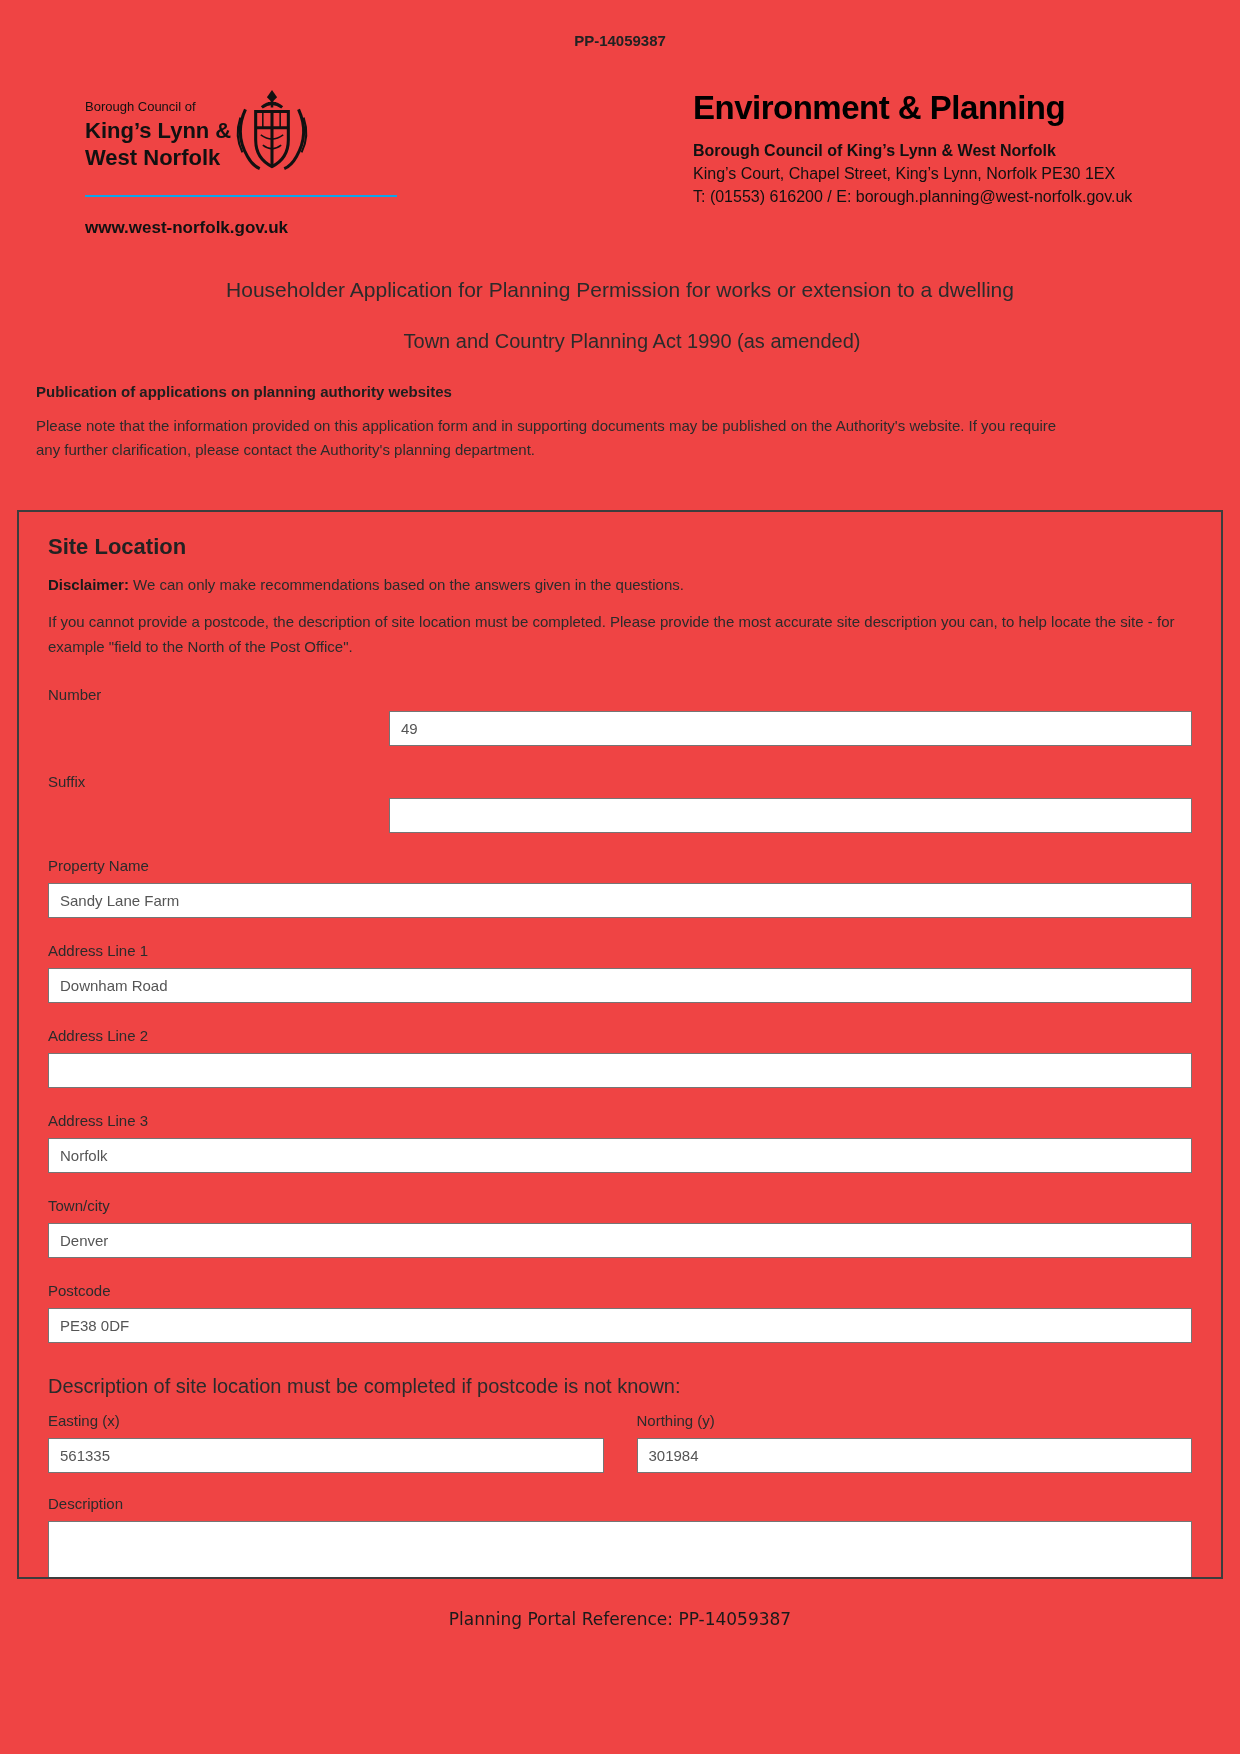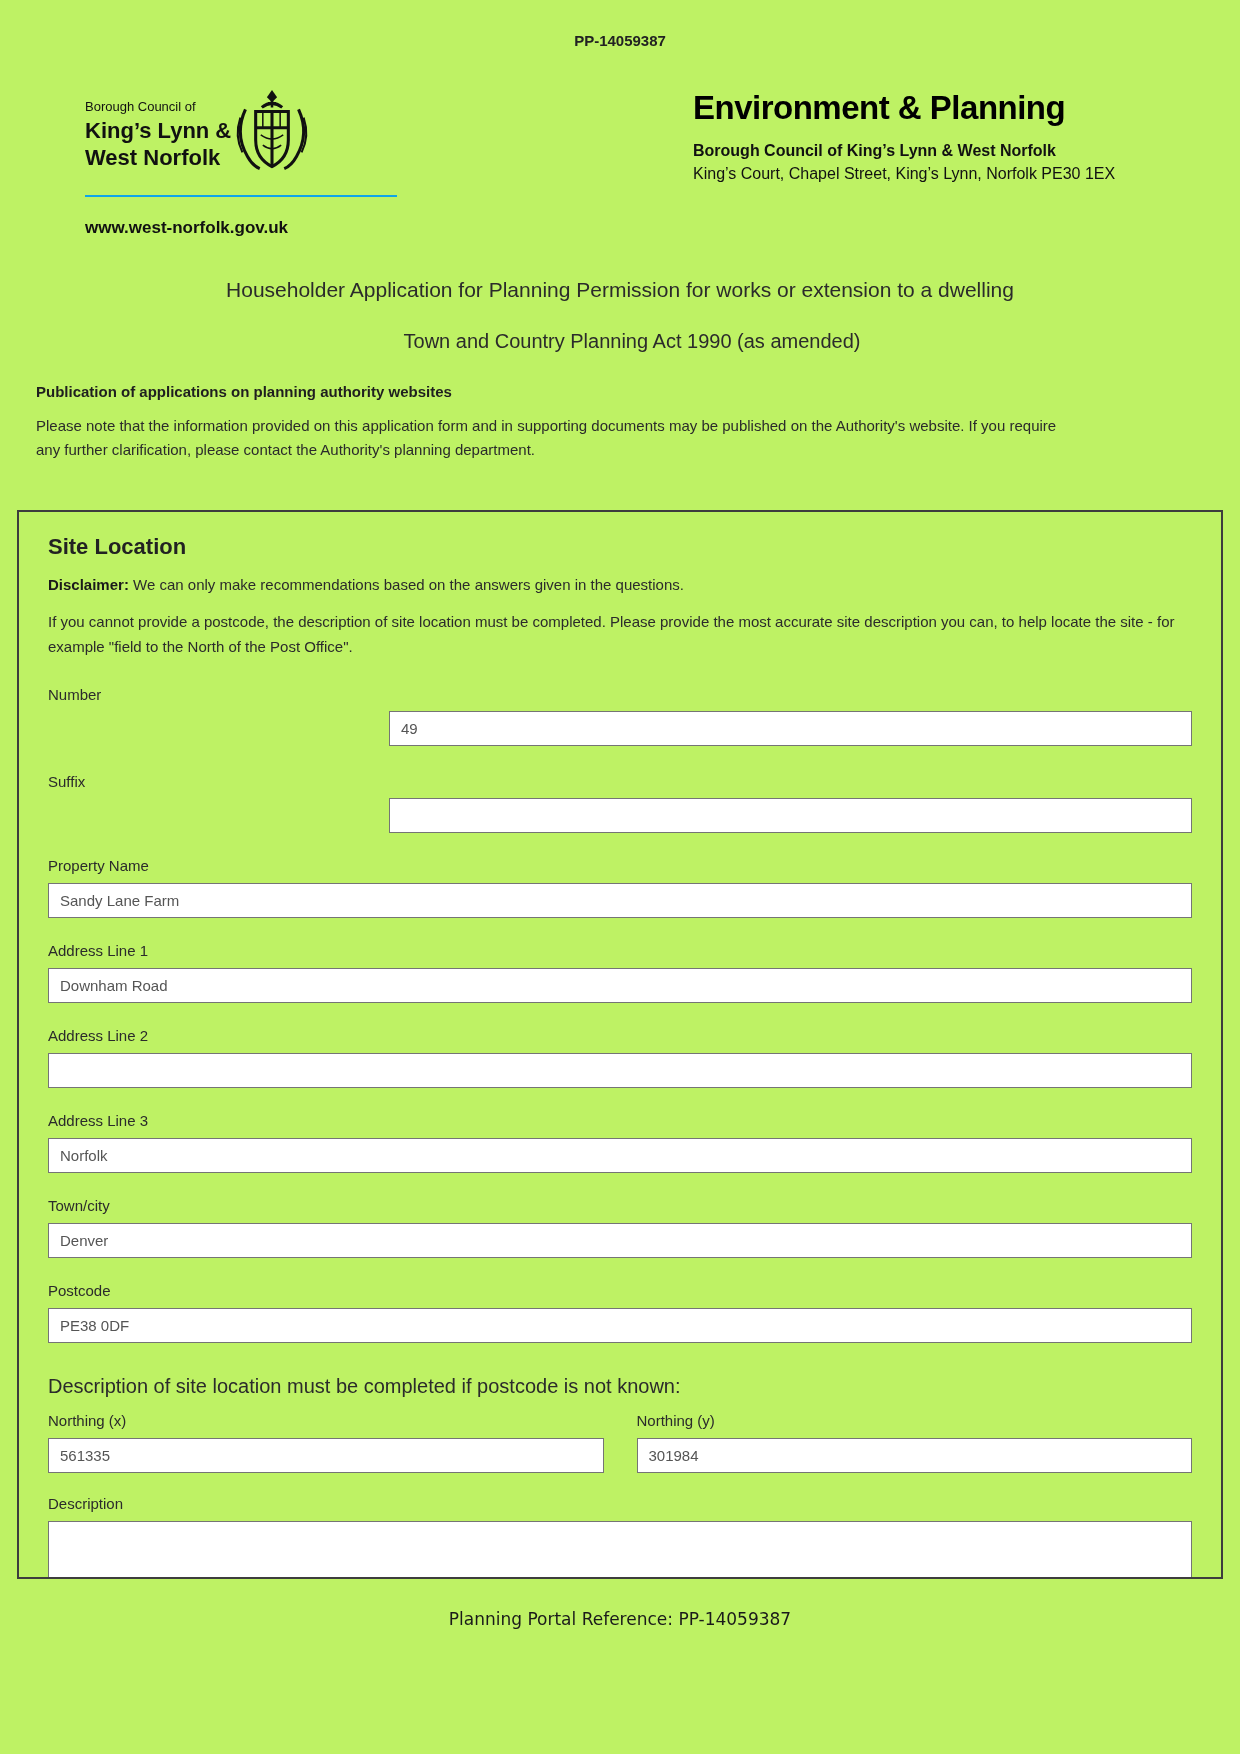--- a/index.html
+++ b/index.html
@@ -6,21 +6,21 @@
   html, body { background: #ffffff; }
   body {
     width: 1240px;
     font-family: "Liberation Sans", sans-serif;
     color: #1f1f1f;
   }
   .page {
     width: 1240px;
     min-height: 1754px;
     position: relative;
-    background: #bef264;
+    background: #ef4444;
   }
 
   
   .ref-top {
     padding-top: 32px;
     text-align: center;
     font-size: 15px;
     font-weight: bold;
     color: #222;
   }
@@ -194,20 +194,21 @@
           </svg>
         </span>
       </div>
       <div class="website">www.west-norfolk.gov.uk</div>
     </div>
 
     <div class="dept-block">
       <div class="dept-title">Environment &amp; Planning</div>
       <div class="dept-council">Borough Council of King’s Lynn &amp; West Norfolk</div>
       <div class="dept-line">King’s Court, Chapel Street, King’s Lynn, Norfolk PE30 1EX</div>
+      <div class="dept-line">T: (01553) 616200 / E: borough.planning@west-norfolk.gov.uk</div>
     </div>
   </div>
 
   <h1 class="main-title">Householder Application for Planning Permission for works or extension to a dwelling</h1>
   <h2 class="sub-title">Town and Country Planning Act 1990 (as amended)</h2>
 
   <div class="pub-heading">Publication of applications on planning authority websites</div>
   <p class="pub-body">Please note that the information provided on this application form and in supporting documents may be published on the Authority's website. If you require any further clarification, please contact the Authority's planning department.</p>
 
   <div class="section-box">
@@ -254,21 +255,21 @@
 
     <div class="field-stack">
       <label>Postcode</label>
       <input type="text" value="PE38 0DF" style="">
     </div>
 
     <div class="desc-heading">Description of site location must be completed if postcode is not known:</div>
 
     <div class="coords-row">
       <div class="coords-col">
-        <label>Northing (x)</label>
+        <label>Easting (x)</label>
         <input type="text" value="561335" style="">
       </div>
       <div class="coords-col">
         <label>Northing (y)</label>
         <input type="text" value="301984" style="">
       </div>
     </div>
 
     <div class="desc-stack">
       <label>Description</label>

